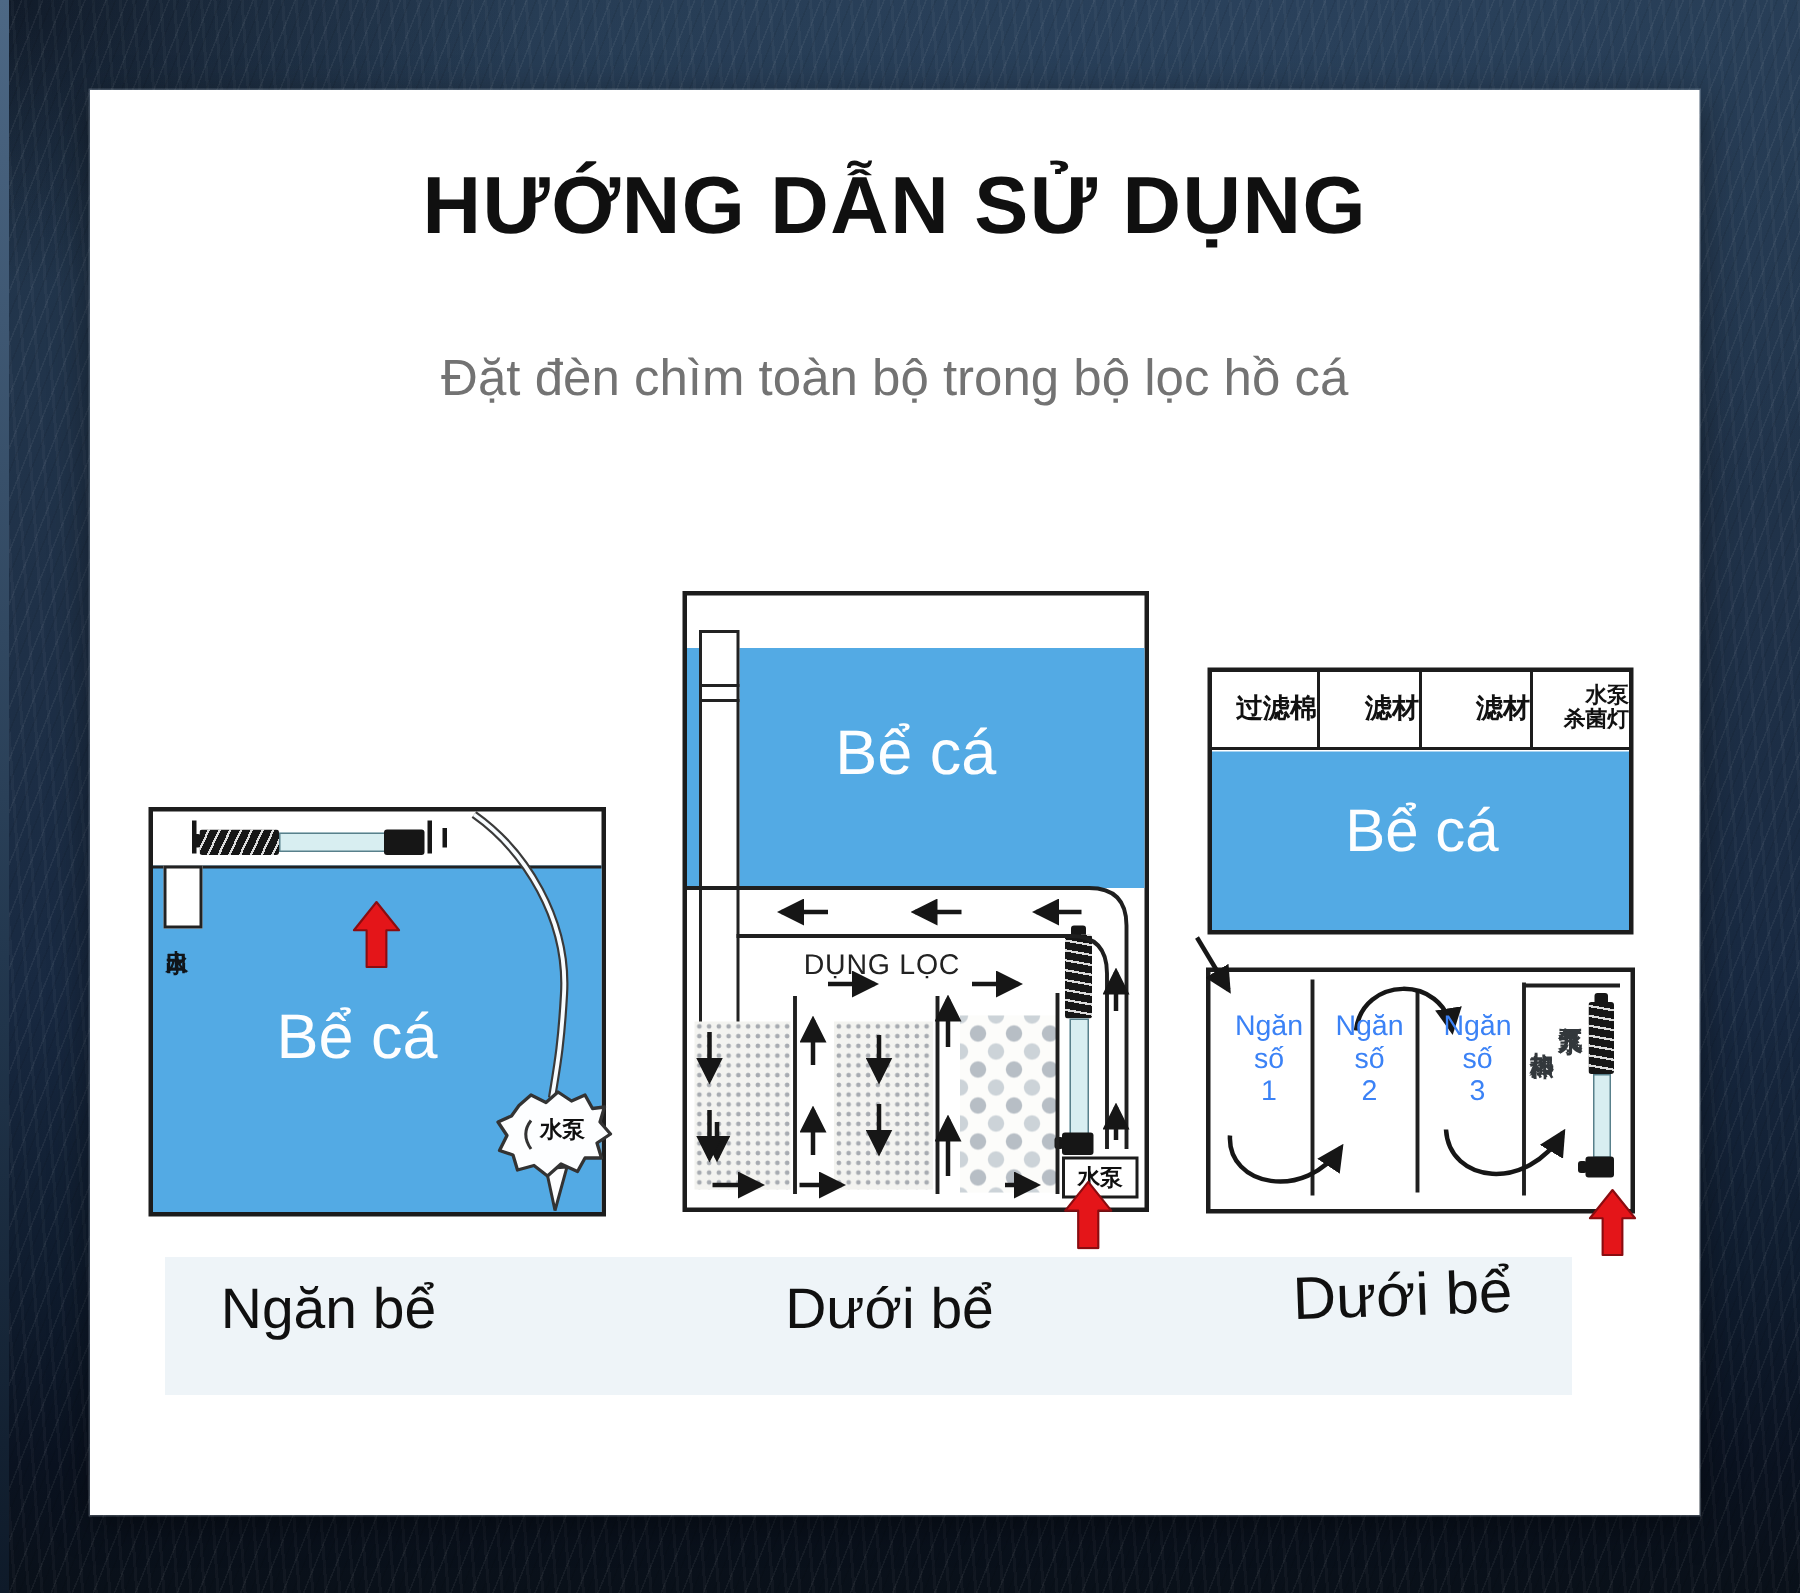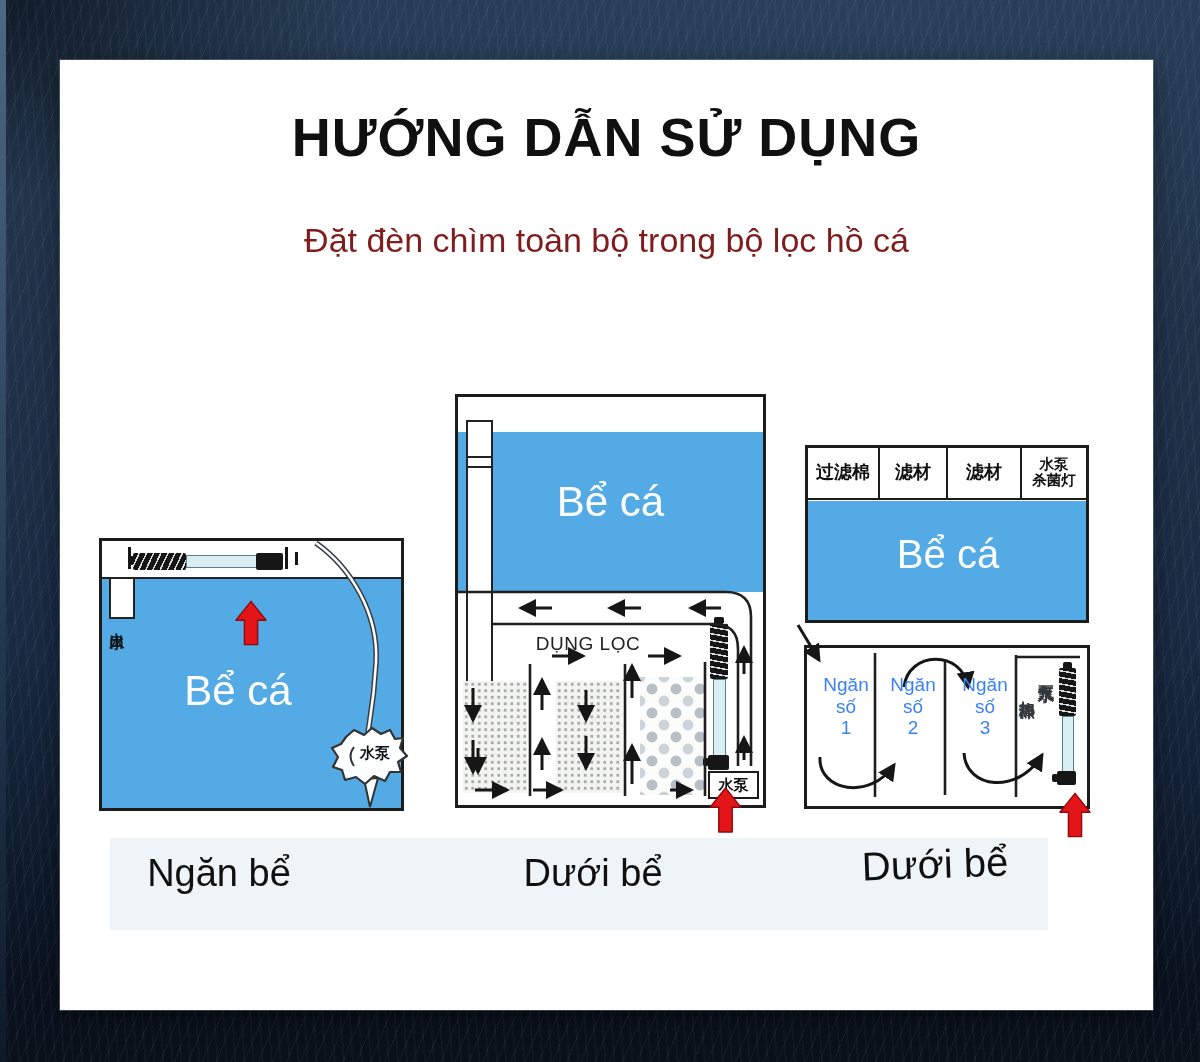--- a/index.html
+++ b/index.html
@@ -14,26 +14,25 @@
   .texture{position:absolute;inset:0;pointer-events:none;
     background:
       repeating-linear-gradient(112deg, rgba(255,255,255,0.05) 0 1px, transparent 1px 6px, rgba(0,0,0,0.07) 6px 7px, transparent 7px 13px),
       repeating-linear-gradient(86deg, rgba(255,255,255,0.03) 0 2px, transparent 2px 9px);
   }
   .edge-strip{position:absolute;left:0;top:0;width:6px;height:100%;
     background:linear-gradient(180deg,#4d6885,#23384f 60%,#0e1a29);}
   .card{
     position:absolute;left:60px;top:60px;width:1073px;height:950px;background:#ffffff;
     box-shadow:0 0 0 1px rgba(200,215,230,0.25), 0 6px 24px rgba(0,0,0,0.45);
-    padding-left:20px;
   }
   .title{position:absolute;left:0;right:0;top:46px;text-align:center;
     font-size:54px;font-weight:700;letter-spacing:1px;color:#101010;margin:0;}
   .subtitle{position:absolute;left:0;right:0;top:161px;text-align:center;
-    font-size:34px;font-weight:400;color:#7f1d1d;margin:0;}
+    font-size:34px;font-weight:400;color:#737373;margin:12px;}
 
   .box{position:absolute;background:#fff;border:3px solid #1c1c1c;}
   .water{position:absolute;background:#53aae4;}
   .water-label{position:absolute;color:#fdfeff;text-align:center;font-weight:400;}
 
   
   .dg-left{left:39px;top:478px;width:299px;height:267px;}
   .dg-left .water{left:0;right:0;top:36px;bottom:0;border-top:2.5px solid #222;}
   .tick{position:absolute;width:2.5px;background:#161616;}
   .lamp-black{position:absolute;background:#161616;border-radius:2px;
@@ -58,21 +57,21 @@
   .bioballs{position:absolute;background-color:#fcfcfa;
     background-image:radial-gradient(circle,#b7bec5 5px,transparent 5.8px),
                      radial-gradient(circle,#ccd3d8 5px,transparent 5.8px);
     background-size:24px 24px;background-position:0 0,12px 12px;}
   .pump-box{position:absolute;background:#fff;border:2.5px solid #1c1c1c;
     display:flex;align-items:center;justify-content:center;font-size:15px;font-weight:700;color:#101010;}
 
   
   .dg-rt-top{left:745px;top:385px;width:278px;height:172px;}
   .hdr-row{display:flex;height:50px;border-bottom:2.5px solid #1c1c1c;}
-  .hdr-cell{display:flex;flex-direction:column;align-items:center;justify-content:center;
+  .hdr-cell{display:flex;flex-direction:column;align-items:flex-end;justify-content:center;
     font-size:18px;font-weight:700;color:#111;line-height:1.1;}
   .hdr-cell:not(:last-child){border-right:2.5px solid #1c1c1c;}
   .hdr-cell.small{font-size:14.5px;}
   .dg-rt-top .water{left:0;right:0;top:52.5px;bottom:0;}
   .dg-rt-bot{left:744px;top:585px;width:280px;height:158px;}
   .ngan{position:absolute;width:56px;text-align:center;font-size:19px;line-height:1.14;color:#3b82f6;}
   .cjk-v{position:absolute;writing-mode:vertical-rl;text-orientation:upright;
     font-size:16px;font-weight:700;color:#33383c;letter-spacing:1px;line-height:1;}
 
   

